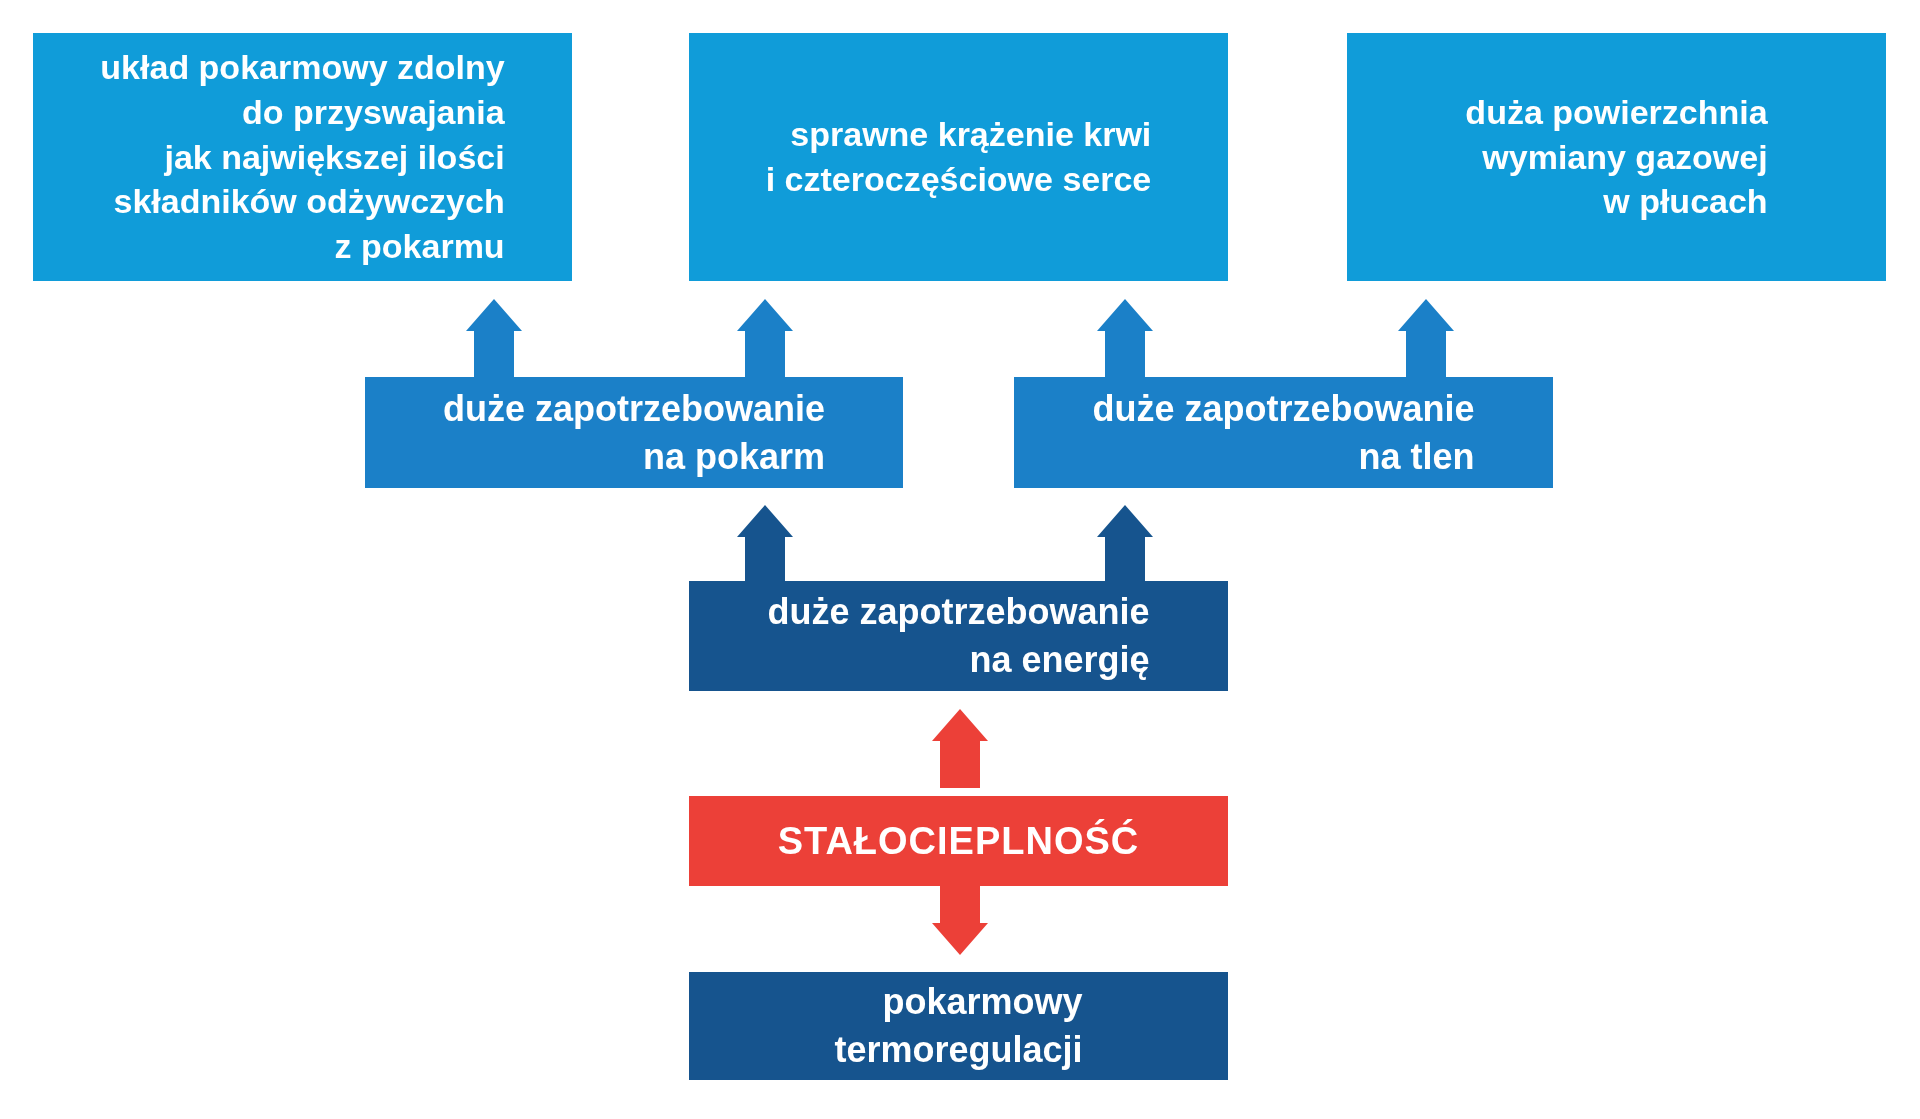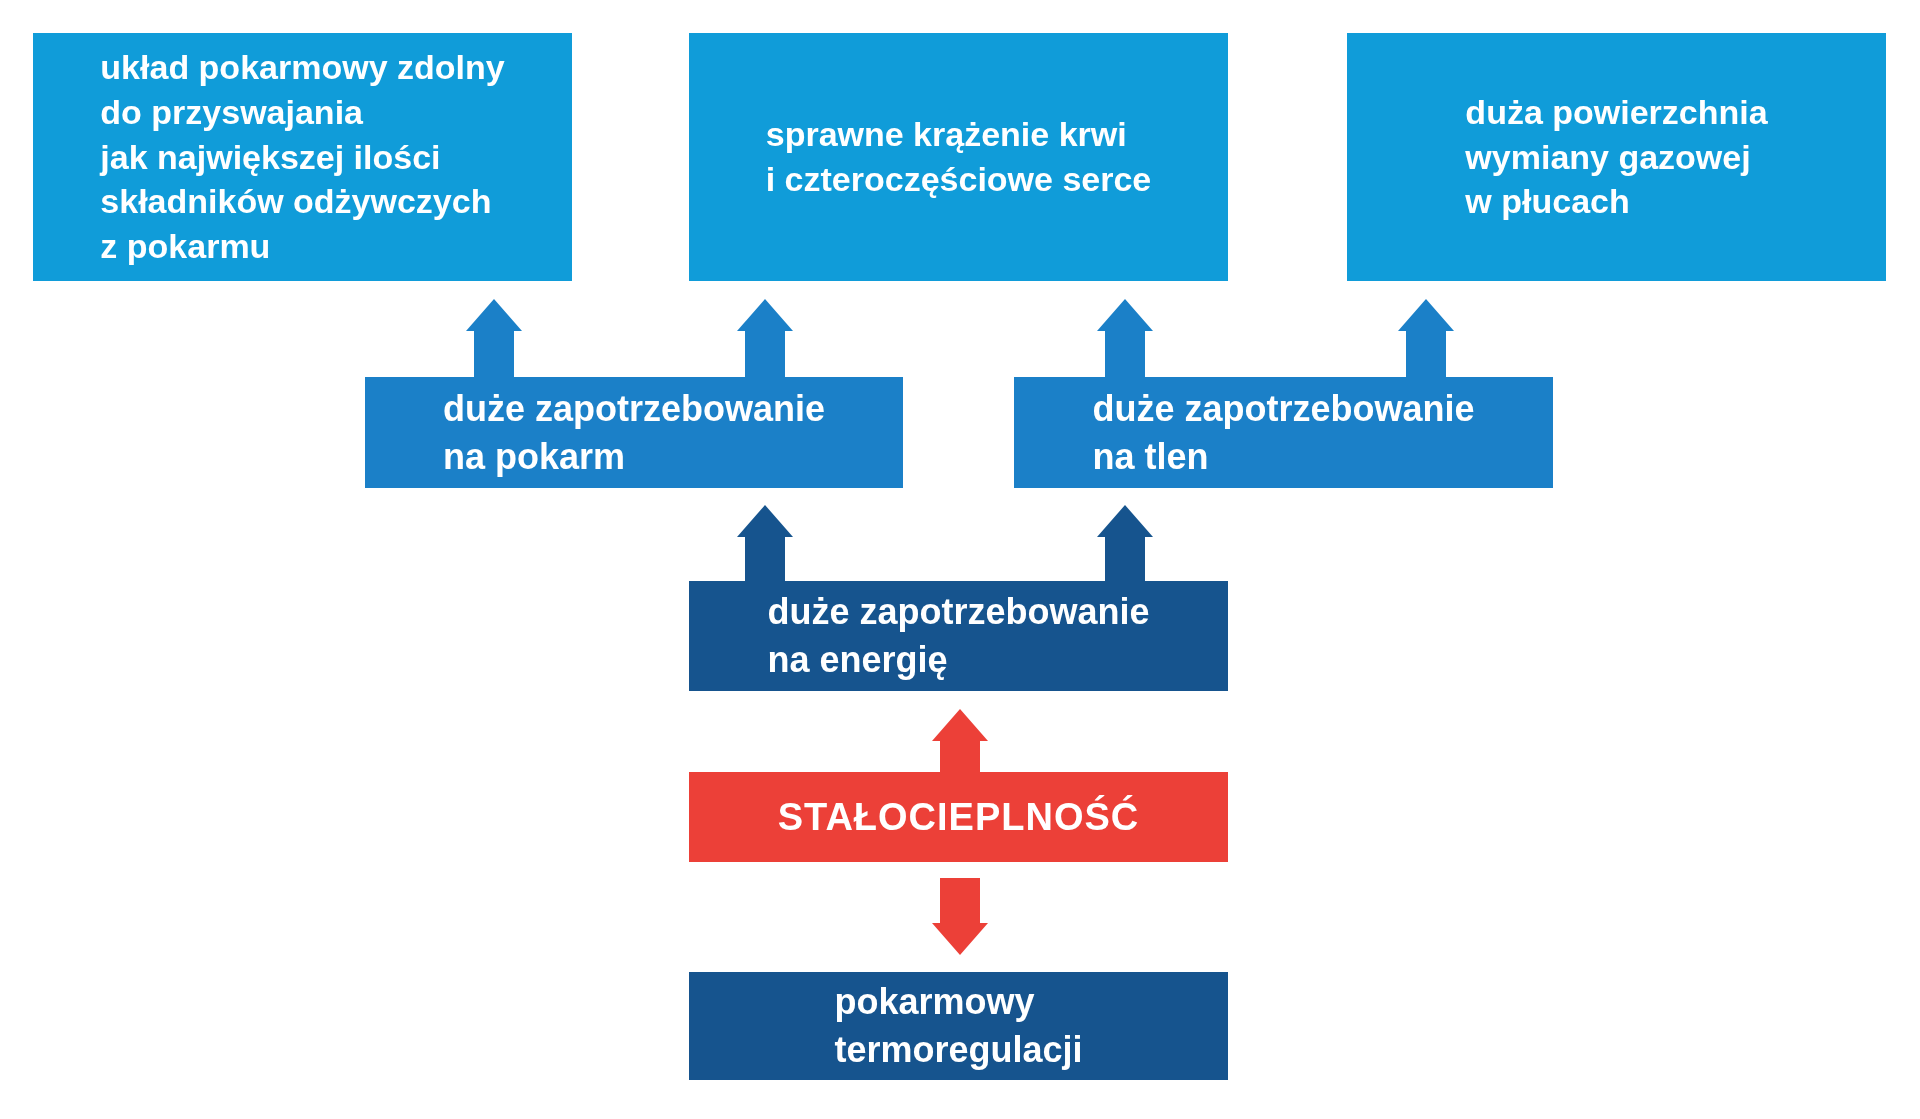--- a/index.html
+++ b/index.html
@@ -15,42 +15,42 @@
     position:relative;
     width:1920px; height:1119px;
     background:var(--background);
     overflow:hidden;
     font-family:"Liberation Sans", sans-serif;
   }
   .box {
     position:absolute;
     box-sizing:border-box;
     display:flex; align-items:center; justify-content:center;
-    text-align:left;
+    text-align:right;
     color:var(--text);
     font-weight:700;
     white-space:pre-line;
     padding:8px 16px;
   }
   .box.light { background:var(--light-blue); font-size:34px; line-height:1.32; }
   .box.mid   { background:var(--medium-blue); font-size:36px; line-height:1.32; }
   .box.dark  { background:var(--dark-blue); font-size:36px; line-height:1.32; }
   .box.red   { background:var(--red); font-size:38px; letter-spacing:1px; }
 
   
   .b-digestive    { left:33px;   top:33px;  width:539px; height:248px; }
   .b-circulation  { left:689px;  top:33px;  width:539px; height:248px; }
   .b-gas          { left:1347px; top:33px;  width:539px; height:248px; }
   
   .b-food   { left:365px;  top:377px; width:538px; height:111px; }
   .b-oxygen { left:1014px; top:377px; width:539px; height:111px; }
   
   .b-energy { left:689px; top:581px; width:539px; height:110px; }
   
-  .b-homeo  { left:689px; top:772px; width:539px; height:90px; }
+  .b-homeo  { left:689px; top:796px; width:539px; height:90px; }
   
   .b-thermo { left:689px; top:972px; width:539px; height:108px; }
 
   .arrow {
     position:absolute;
     width:56px;
     display:flex; flex-direction:column; align-items:center;
   }
   .arrow .head { width:0; height:0; border-left:28px solid transparent; border-right:28px solid transparent; }
   .arrow.up .head   { border-bottom:32px solid var(--ac); }

